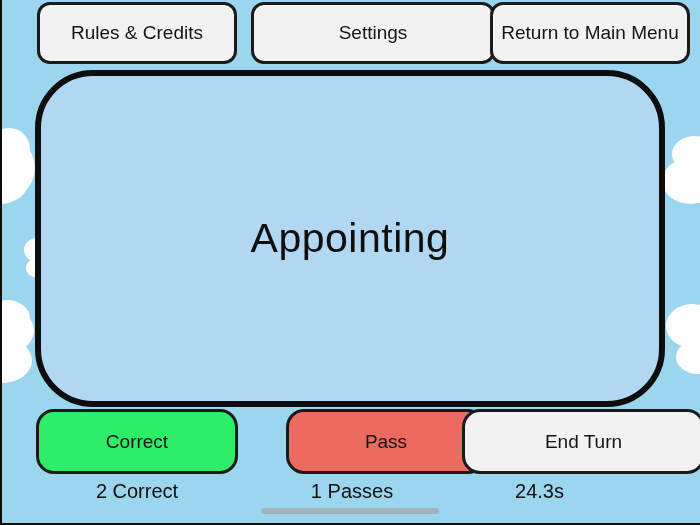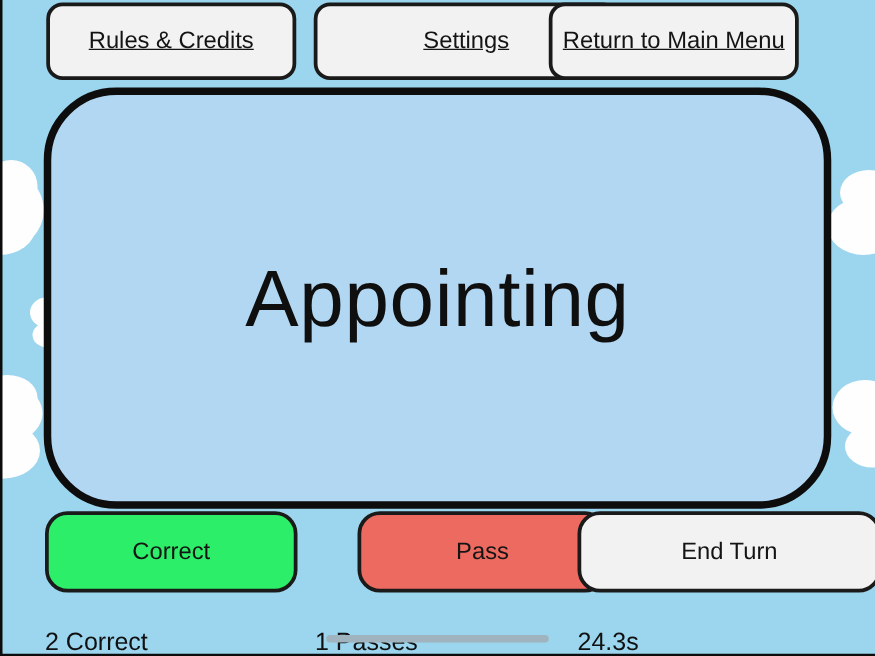--- a/index.html
+++ b/index.html
@@ -39,21 +39,21 @@
     width: 630px; height: 337px;
     background: var(--card-bg);
     border: 6px solid #0d0d0d;
     border-radius: 58px;
     z-index: 2;
     display: flex;
     align-items: center;
     justify-content: center;
   }
   .word-card .word {
-    font-size: 64px;
+    font-size: 41px;
     color: #0f0f0f;
     letter-spacing: 0.5px;
     text-align: center;
   }
 
   .ui-btn {
     position: absolute;
     height: 62px;
     background: var(--button-bg);
     border: 3px solid #1a1a1a;
@@ -62,41 +62,41 @@
     display: flex;
     align-items: center;
     justify-content: center;
     font-size: 19px;
     font-family: inherit;
     color: var(--text);
     cursor: pointer;
     padding: 0 4px;
     white-space: nowrap;
   }
-  .top-btn { top: 2px; text-decoration: underline; }
+  .top-btn { top: 2px; }
   #btn-rules   { left: 37px;  width: 200px; }
   #btn-settings{ left: 251px; width: 244px; }
-  #btn-return  { left: 439px; width: 200px; }
+  #btn-return  { left: 490px; width: 200px; }
 
   .action-btn { top: 409px; height: 65px; border-radius: 18px; }
   #btn-correct { left: 36px;  width: 202px; background: var(--correct-bg); }
   #btn-pass    { left: 250px; width: 200px; background: var(--pass-bg); margin-left: 36px; }
   #btn-endturn { left: 462px; width: 243px; background: var(--button-bg); }
 
   .stat {
     position: absolute;
     top: 480px;
     font-size: 20px;
+    text-align: center;
     z-index: 3;
     color: #101010;
-    margin-top: 23px;
   }
   #stat-correct { left: 36px;  width: 202px; }
   #stat-passes  { left: 252px; width: 200px; }
-  #stat-timer   { left: 462px; width: 203px; }
+  #stat-timer   { left: 438px; width: 203px; }
 
   .timer-bar {
     position: absolute;
     left: 261px; top: 508px;
     width: 178px; height: 6px;
     border-radius: 3px;
     background: var(--scrollbar);
     z-index: 3;
   }
 </style>

